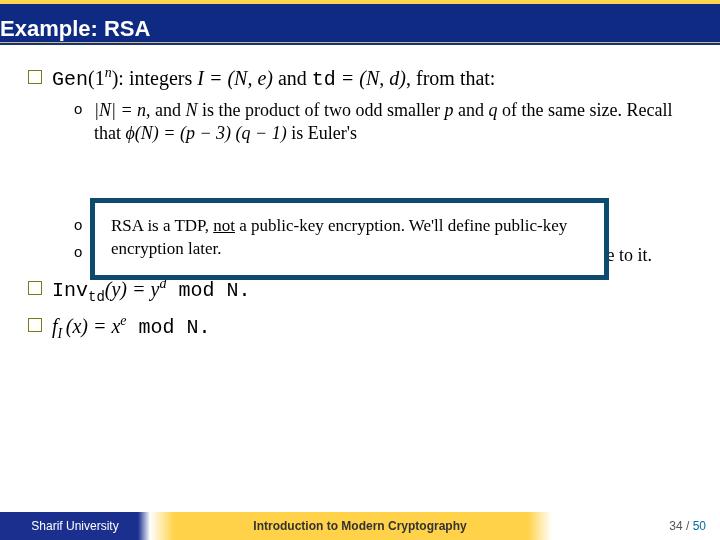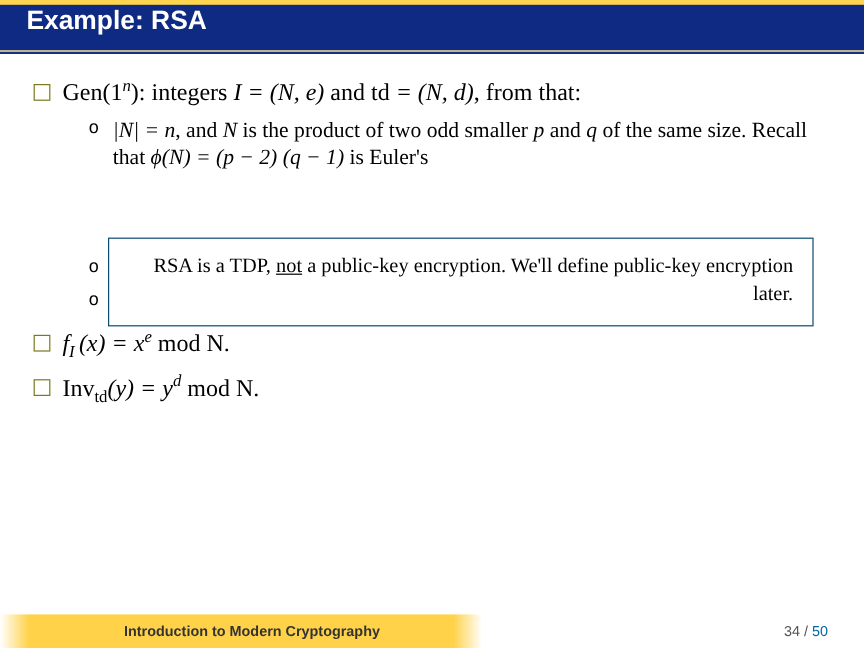--- a/index.html
+++ b/index.html
@@ -2,21 +2,21 @@
 <html><head>
 <meta charset="utf-8">
 <style>
   * { box-sizing: border-box; margin: 0; padding: 0; }
   html, body { width: 720px; height: 540px; overflow: hidden; font-family: Arial, Helvetica, sans-serif; }
   .slide {
     width: 720px; height: 540px; background: #fff; position: relative;
   }
   .titlebar {
     width: 100%; height: 42px; background: #0f2a82; color: #fff;
-    display: flex; align-items: flex-start; padding-left: 22px;
+    display: flex; align-items: flex-end; 
     border-top: 4px solid #ffd54f;
   }
   .titlebar h1 {
     font-size: 22px; font-weight: bold;
   }
   .underline-bar {
     width: 100%; height: 3px;
     background: linear-gradient(to bottom, #d7b95a 0%, #d7b95a 50%, #12308e 50%, #12308e 100%);
   }
   .content {
@@ -29,28 +29,28 @@
   ul.level1 > li::before {
     content: ""; position: absolute; left: 0; top: 6px;
     width: 12px; height: 12px; border: 1.5px solid #7a7a1a; background: transparent;
   }
   ul.level2 { list-style: none; margin: 6px 0 6px 22px; }
   ul.level2 > li { position: relative; padding-left: 20px; margin-bottom: 4px; font-size: 18px; line-height: 1.28; font-family: Georgia, 'Times New Roman', serif; }
   ul.level2 > li::before {
     content: "o"; position: absolute; left: 0; top: 0;
     font-family: Arial, sans-serif; font-size: 15px; color: #000;
   }
-  .sans { font-family: Liberation Serif, serif; }
+  .sans { font-family: Liberation Mono, monospace; }
   .serif-i { font-style: italic; }
   .callout {
     position: absolute;
-    top: 198px; left: 90px; width: 588px;
-    background: #fff; border: 1px solid #0c4a6e;
+    top: 198px; left: 90px; width: 519px;
+    background: #fff; border: 5px solid #0c4a6e;
     padding: 12px 16px 14px 16px;
-    text-align: right;
+    text-align: left;
     font-family: Georgia, 'Times New Roman', serif;
     font-size: 17px; line-height: 1.35;
     z-index: 5;
   }
   .callout .u { text-decoration: underline; }
   .occluded { color: #333; }
   .footer {
     position: absolute; bottom: 0; left: 0; right: 0; height: 28px;
     display: flex; align-items: stretch;
   }
@@ -58,21 +58,21 @@
     display: flex; align-items: center; justify-content: center;
     font-size: 12px; font-family: Arial, sans-serif;
   }
   .footer .left  { width: 150px; color: #fff;
     background: linear-gradient(to right, #1a2f8e 0%, #1a2f8e 92%, rgba(26,47,142,0) 100%);
   }
   .footer .mid   { width: 402px; background: #ffd24a; color: #333; font-weight: bold;
     background: linear-gradient(to right, rgba(255,210,74,0) 0%, #ffd24a 6%, #ffd24a 94%, rgba(255,210,74,0) 100%);
     padding-left: 18px;
   }
-  .footer .right { flex: 1; color: #555; justify-content: flex-end; padding-right: 30px; white-space: pre; }
+  .footer .right { flex: 1; color: #555; justify-content: flex-end; padding-right: 14px; white-space: pre; }
   .footer .right .tot { color: #0369a1; }
   sup { font-size: 0.7em; }
   sub { font-size: 0.7em; }
   .phi { font-family: Georgia, 'Times New Roman', serif; }
   .zn { font-family: Georgia, 'Times New Roman', serif; }
   .di { font-family: serif; }
 </style>
 </head>
 <body>
 
@@ -83,50 +83,51 @@
   </div>
   <div class="underline-bar"></div>
 
   <div class="content">
     <ul class="level1">
       <li>
         <span class="sans">Gen</span><span>(1</span><sup><span class="serif-i">n</span></sup><span>)</span><span>: integers </span><span class="serif-i">I = (N, e)</span><span> and </span><span class="sans">td</span><span class="serif-i"> = (N, d)</span><span>, from that:</span>
 
         <ul class="level2">
           <li>
-            <span class="serif-i">|N| = n</span><span>, and </span><span class="serif-i">N</span><span> is the product of two odd smaller </span><span class="serif-i">p</span><span> and </span><span class="serif-i">q</span><span> of the same size. Recall that </span><span class="serif-i phi">ϕ(N) = (p − 2) (q − 1)</span><span> is Euler's</span>
+            <span class="serif-i">|N| = n</span><span>, and </span><span class="serif-i">N</span><span> is the product of two odd smaller </span><span class="serif-i">p</span><span> and </span><span class="serif-i">q</span><span> of the same size. Recall that </span><span class="serif-i phi">ϕ(N) = (p − 3) (q − 1)</span><span> is Euler's</span>
           </li>
         </ul>
 
         
         <ul class="level2" style="margin-top:70px;">
           <li class="occluded">
             <span class="serif-i">d is the inverse of e modulo ϕ(N).</span>
           </li>
           <li>
             <span class="di serif-i">𝒟</span><sub style="font-style:italic;">I</sub><span> = </span><span class="di serif-i">𝒟</span><sub style="font-style:italic;">td</sub><span> = </span><span class="zn">ℤ</span><sub><span class="serif-i">N</span></sub><sup><span>*</span></sup><span> is the set of positive integers smaller than </span><span class="serif-i">N</span><span> and coprime to it.</span>
           </li>
         </ul>
       </li>
 
 
       <li>
-        <span class="serif-i">f</span><sub><span class="serif-i">I </span></sub><span class="serif-i">(x) = x</span><sup><span class="serif-i">e</span></sup><span class="sans">  mod N.</span>
+        <span class="sans">Inv</span><sub><span class="sans">td</span></sub><span class="serif-i">(y) = y</span><sup><span class="serif-i">d</span></sup><span class="sans"> mod N.</span>
       </li>
 
       <li>
-        <span class="sans">Inv</span><sub><span class="sans">td</span></sub><span class="serif-i">(y) = y</span><sup><span class="serif-i">d</span></sup><span class="sans"> mod N.</span>
+        <span class="serif-i">f</span><sub><span class="serif-i">I </span></sub><span class="serif-i">(x) = x</span><sup><span class="serif-i">e</span></sup><span class="sans">  mod N.</span>
       </li>
     </ul>
   </div>
 
   <div class="callout">
     <span>RSA is a TDP, </span><span class="u">not</span><span> a public-key encryption. We'll define public-key encryption later.</span>
   </div>
 
   <div class="footer">
+    <div class="left">Sharif University</div>
     <div class="mid">Introduction to Modern Cryptography</div>
     <div class="right">
       <span>34</span><span> / </span><span class="tot">50</span>
     </div>
   </div>
 
 </div>
 
 </body></html>

